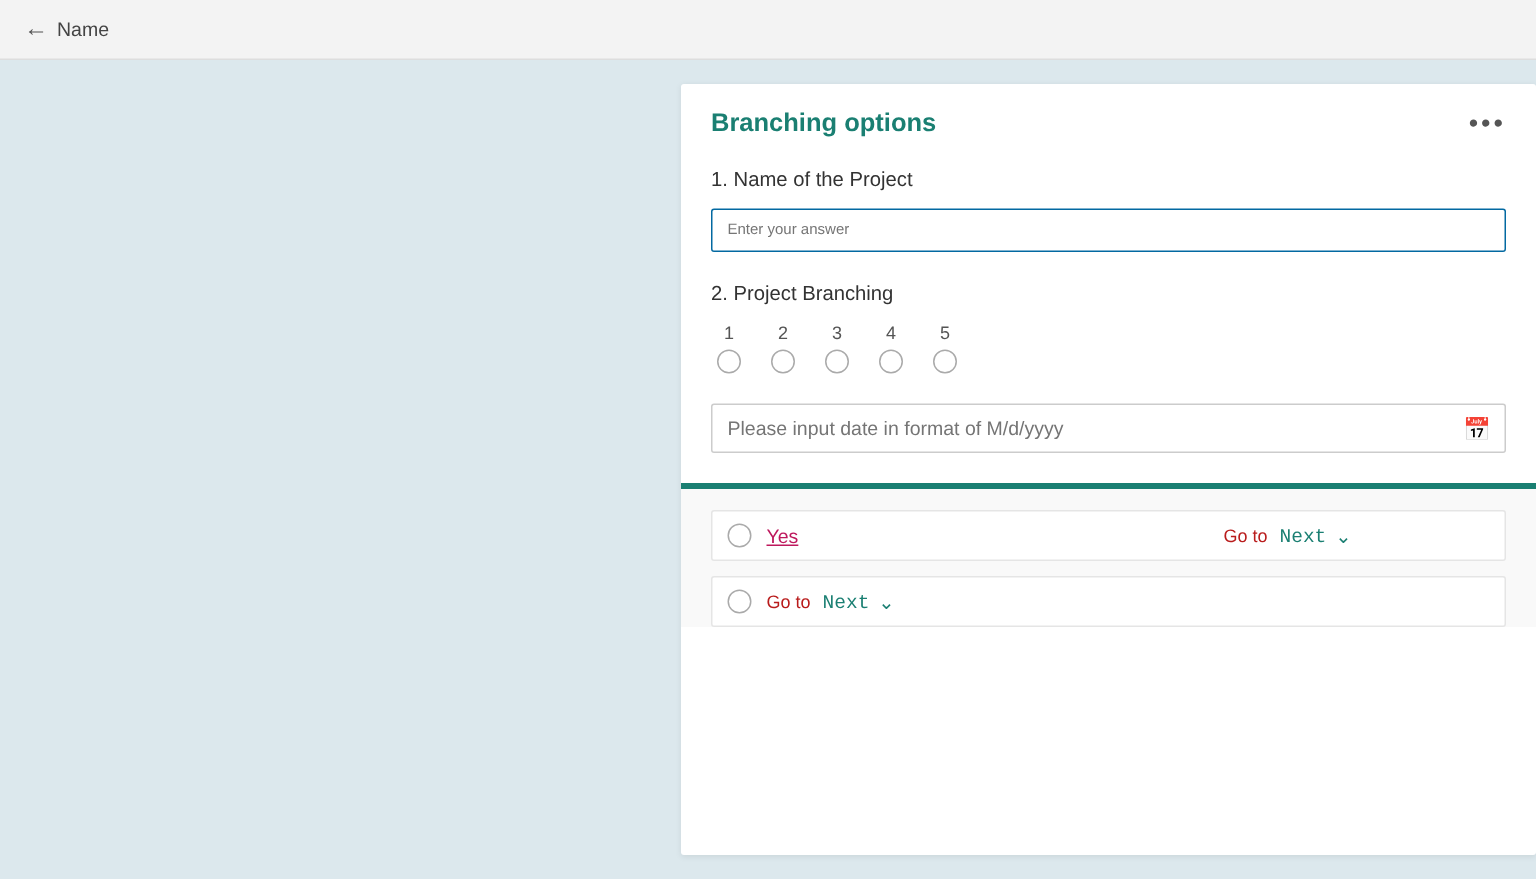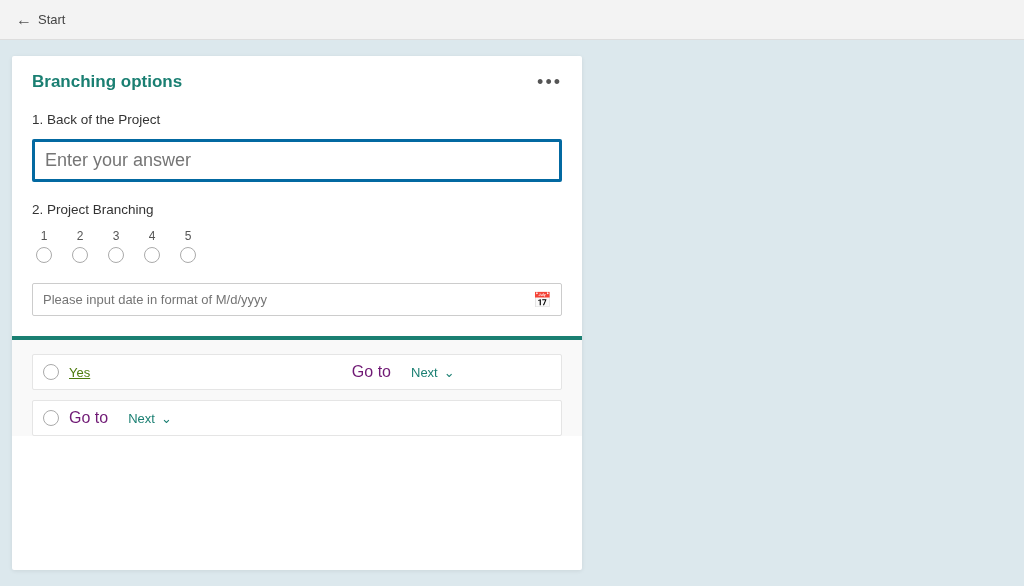--- a/index.html
+++ b/index.html
@@ -29,22 +29,22 @@
       font-size: 13px;
       background: none;
       border: none;
     }
     .back-arrow {
       font-size: 16px;
       color: #555;
     }
     .main-area {
       display: flex;
-      justify-content: flex-start;
-      padding: 16px 12px;
+      justify-content: flex-end;
+      padding: 16px 0;
       height: calc(586px - 40px);
       overflow-y: auto;
     }
     .panel {
       background: #fff;
       width: 570px;
       border-radius: 2px;
       box-shadow: 0 1px 4px rgba(0,0,0,0.08);
       overflow: hidden;
     }
@@ -75,24 +75,24 @@
     .question-block {
       margin-bottom: 20px;
     }
     .question-label {
       font-size: 13.5px;
       color: #333;
       margin-bottom: 12px;
     }
     .text-input {
       width: 100%;
-      border: 3px solid #0369a1;
+      border: 1px solid #0369a1;
       border-radius: 2px;
       padding: 8px 10px;
-      font-size: 18px;
+      font-size: 10px;
       color: #888;
       outline: none;
     }
     .rating-row {
       display: flex;
       gap: 20px;
       align-items: flex-start;
       padding-left: 4px;
     }
     .rating-item {
@@ -163,66 +163,67 @@
       height: 16px;
       border-radius: 50%;
       border: 1.5px solid #aaa;
       background: #fff;
       display: inline-block;
       flex-shrink: 0;
       margin-right: 10px;
     }
     .branch-option-label {
       font-size: 13px;
-      color: #4d7c0f;
+      color: #be185d;
       flex: 1;
       text-decoration: underline;
     }
     .goto-label {
-      font-size: 16px;
-      color: #701a75;
-      margin-right: 20px;
+      font-size: 12px;
+      color: #b91c1c;
+      margin-right: 8px;
     }
     .goto-select {
       display: flex;
       align-items: center;
       gap: 6px;
       min-width: 140px;
     }
     .goto-value {
       font-size: 13px;
       color: #1a7f72;
+      font-family: Liberation Mono, monospace;
     }
     .chevron-down {
       color: #1a7f72;
       font-size: 13px;
     }
   </style>
 </head>
 <body>
 
 <div class="top-bar">
   <button class="back-btn">
     <span class="back-arrow">←</span>
-    <span>Start</span>
+    <span>Name</span>
   </button>
 </div>
 
 <div class="main-area">
   <div class="panel">
     <div class="panel-header">
       <span class="panel-title">Branching options</span>
       <button class="more-btn">•••</button>
     </div>
     <div class="panel-body">
 
       <div class="question-block">
         <div class="question-label">
           <span>1.</span>
-          <span>Back of the Project</span>
+          <span>Name of the Project</span>
         </div>
         <input class="text-input" type="text" placeholder="Enter your answer" style="">
       </div>
 
       <div class="question-block">
         <div class="question-label">
           <span>2.</span>
           <span>Project Branching</span>
         </div>
         <div class="rating-row">

